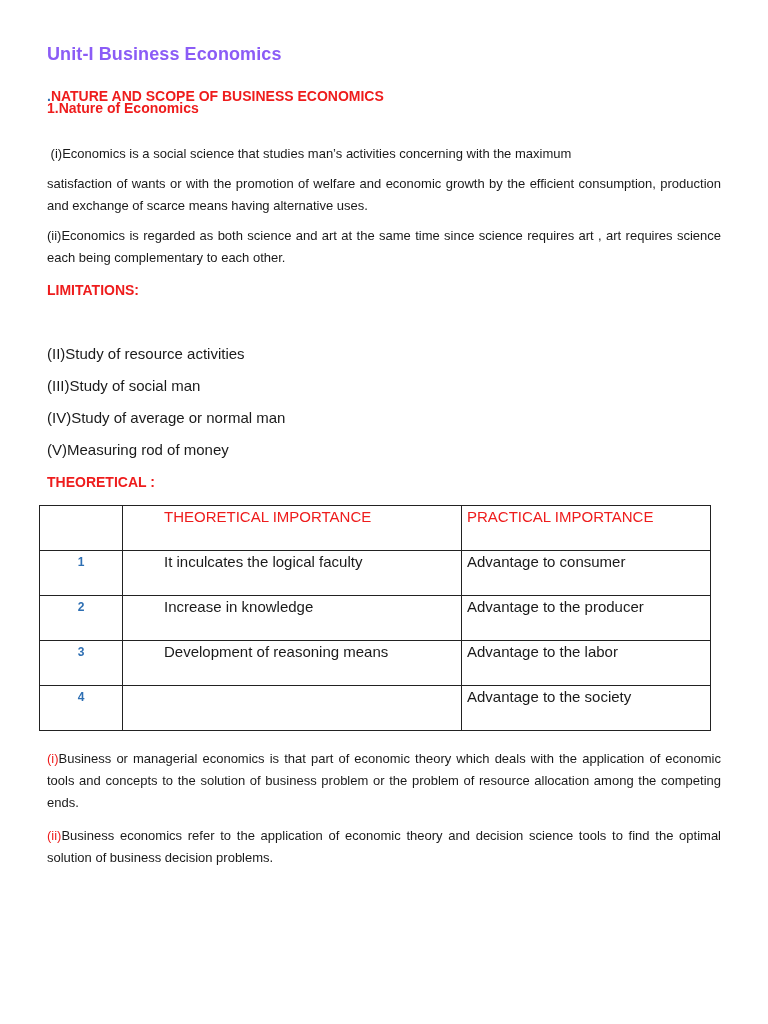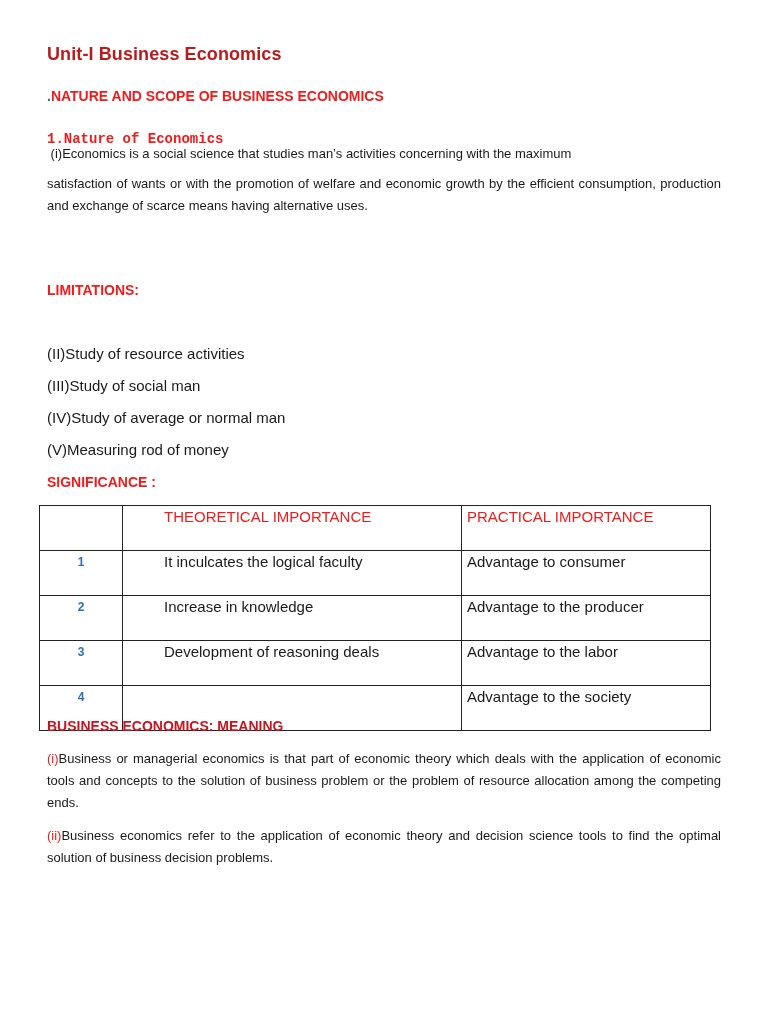--- a/index.html
+++ b/index.html
@@ -1,80 +1,80 @@
 <!DOCTYPE html>
 <html><head>
 <meta charset="utf-8">
 <style>
   html, body { margin: 0; padding: 0; background: #ffffff; }
   body { width: 768px; height: 1024px; position: relative; overflow: hidden;
          font-family: "Liberation Sans", sans-serif; color: #1a1a1a; }
   .page { position: absolute; left: 0; top: 0; width: 768px; height: 1024px; }
-  .title { position: absolute; left: 47px; top: 44px; font-size: 18px; font-weight: bold; color: #b91c1c; letter-spacing: 0.1px; }
+  .title { position: absolute; left: 47px; top: 44px; font-size: 18px; font-weight: bold; color: #8b5cf6; letter-spacing: 0.1px; }
   .red-h { position: absolute; left: 47px; font-size: 14px; font-weight: bold; color: #ee1c1c; }
   .dot { color: #2e6fb3; }
   .para { position: absolute; left: 47px; width: 674px; font-size: 13px; line-height: 22px; text-align: justify; text-align-last: left; }
   .item { position: absolute; left: 47px; font-size: 15px; }
   .red-inline { color: #ee1c1c; }
   table { position: absolute; left: 39px; top: 505px; border-collapse: collapse; font-size: 15px; }
   td { border: 1.5px solid #222; height: 40px; vertical-align: top; padding: 2px 5px 0 5px; }
   td.num { width: 72px; text-align: center; color: #2e6fb3; font-size: 12px; font-weight: bold; padding-top: 4px; }
   td.c1 { width: 292px; padding-left: 41px; }
   td.c2 { width: 238px; }
   .hdr { color: #ee1c1c; }
 </style>
 </head>
 <body>
 
 <div class="page">
   <div class="title">Unit-I  Business Economics</div>
 
   <div class="red-h" style="top:88px;"><span class="dot">.</span><span>NATURE AND SCOPE OF BUSINESS ECONOMICS</span></div>
 
-  <div class="red-h" style="top:131px;font-family:Liberation Mono, monospace;">1.Nature of Economics</div>
+  <div class="red-h" style="top:100px;">1.Nature of Economics</div>
 
   <div class="para" style="top:143px; white-space:pre; text-align:left;"> (i)Economics is a social science that studies man’s activities concerning with the maximum</div>
   <div class="para" style="top:173px;">satisfaction of wants or with the promotion of welfare and economic growth by the efficient consumption, production and exchange of scarce means having alternative uses.</div>
+  <div class="para" style="top:225px;">(ii)Economics is regarded as both science and art at the same time since science requires art , art requires science each being complementary to each other.</div>
 
   <div class="red-h" style="top:282px;">LIMITATIONS:</div>
   <div class="item" style="top:345px;">(II)Study of resource activities</div>
   <div class="item" style="top:377px;">(III)Study of social man</div>
   <div class="item" style="top:409px;">(IV)Study of average or normal man</div>
   <div class="item" style="top:441px;text-align:center;">(V)Measuring rod of money</div>
 
-  <div class="red-h" style="top:474px;">SIGNIFICANCE :</div>
+  <div class="red-h" style="top:474px;">THEORETICAL :</div>
 
   <table>
     <tbody>
         <tr>
       <td class="num"></td>
       <td class="c1 hdr">THEORETICAL IMPORTANCE</td>
       <td class="c2 hdr">PRACTICAL IMPORTANCE</td>
     </tr>
     <tr>
       <td class="num">1</td>
       <td class="c1">It inculcates the logical faculty</td>
       <td class="c2">Advantage to consumer</td>
     </tr>
     <tr>
       <td class="num">2</td>
       <td class="c1">Increase in knowledge</td>
       <td class="c2">Advantage to the producer</td>
     </tr>
     <tr>
       <td class="num">3</td>
-      <td class="c1">Development of reasoning deals</td>
+      <td class="c1">Development of reasoning means</td>
       <td class="c2">Advantage to the labor</td>
     </tr>
     <tr>
       <td class="num">4</td>
       <td class="c1"></td>
       <td class="c2">Advantage to the society</td>
     </tr>
   </tbody>
     </table>
 
-  <div class="red-h" style="top:718px; color:#c8141e;">BUSINESS ECONOMICS: MEANING</div>
 
   <div class="para" style="top:748px;"><span class="red-inline">(i)</span><span>Business or managerial economics is that part of economic theory which deals with the application of economic tools and concepts to the solution of business problem or the problem of resource allocation among the competing ends.</span></div>
 
   <div class="para" style="top:825px;"><span class="red-inline">(ii)</span><span>Business economics refer to the application of economic theory and decision science tools to find the optimal solution of business decision problems.</span></div>
 </div>
 
 </body></html>

